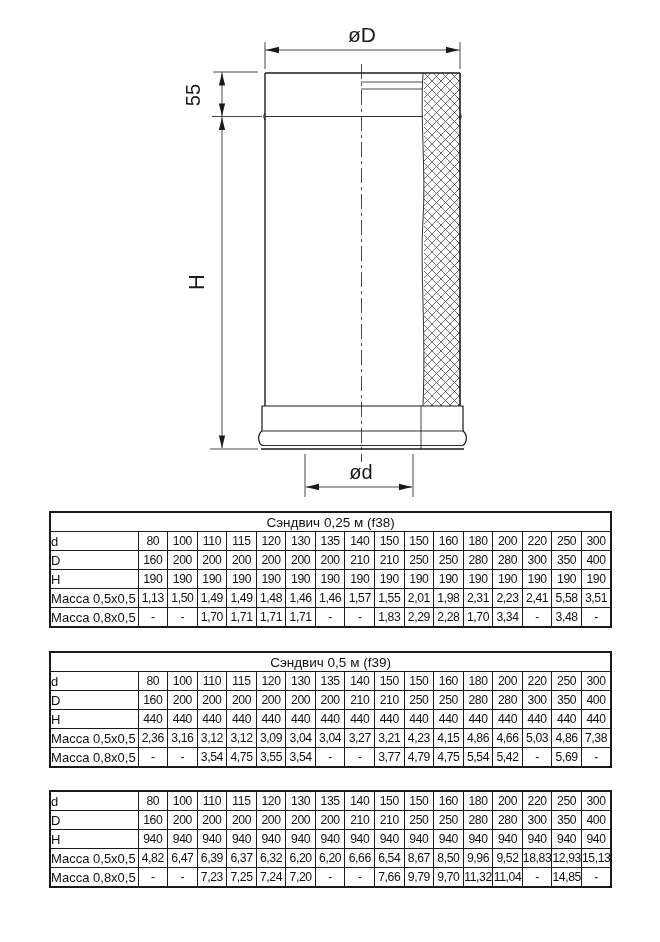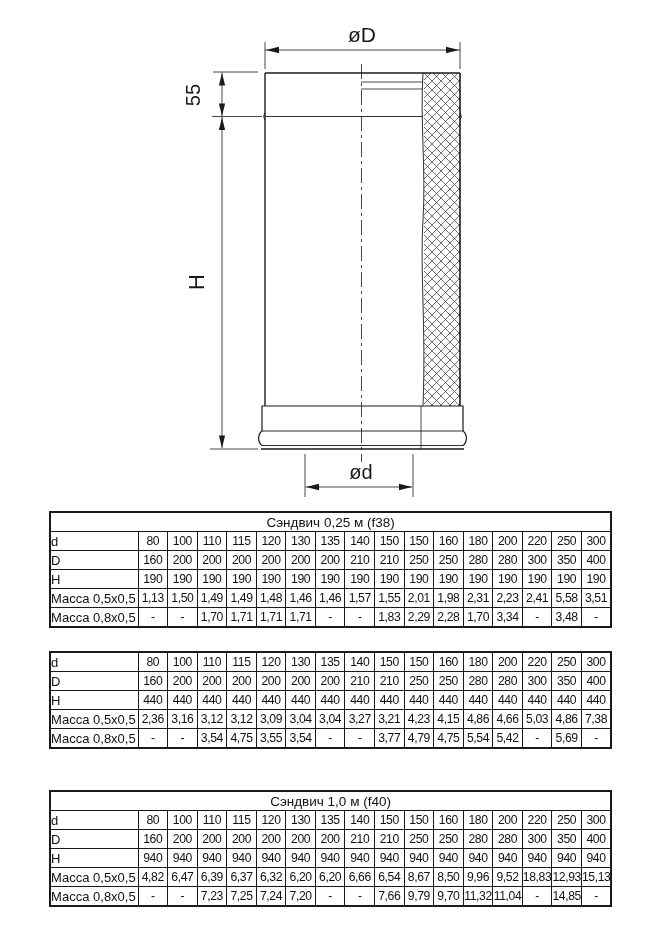--- a/index.html
+++ b/index.html
@@ -223,20 +223,23 @@
         <col style="width: 29.5625px;">
         <col style="width: 29.5625px;">
         <col style="width: 29.5625px;">
         <col style="width: 29.5625px;">
         <col style="width: 29.5625px;">
         <col style="width: 29.5625px;">
         <col style="width: 29.5625px;">
       </colgroup>
       <tbody>
         <tr>
+          <td colspan="17" class="title-cell">Сэндвич 0,5 м (f39)</td>
+        </tr>
+        <tr>
           <td class="label-cell">d</td>
           <td class="data-cell">80</td>
           <td class="data-cell">100</td>
           <td class="data-cell">110</td>
           <td class="data-cell">115</td>
           <td class="data-cell">120</td>
           <td class="data-cell">130</td>
           <td class="data-cell">135</td>
           <td class="data-cell">140</td>
           <td class="data-cell">150</td>
@@ -341,23 +344,20 @@
         <col style="width: 29.5625px;">
         <col style="width: 29.5625px;">
         <col style="width: 29.5625px;">
         <col style="width: 29.5625px;">
         <col style="width: 29.5625px;">
         <col style="width: 29.5625px;">
         <col style="width: 29.5625px;">
       </colgroup>
       <tbody>
         <tr>
-          <td colspan="17" class="title-cell">Сэндвич 1,0 м (f40)</td>
-        </tr>
-        <tr>
           <td class="label-cell">d</td>
           <td class="data-cell">80</td>
           <td class="data-cell">100</td>
           <td class="data-cell">110</td>
           <td class="data-cell">115</td>
           <td class="data-cell">120</td>
           <td class="data-cell">130</td>
           <td class="data-cell">135</td>
           <td class="data-cell">140</td>
           <td class="data-cell">150</td>

